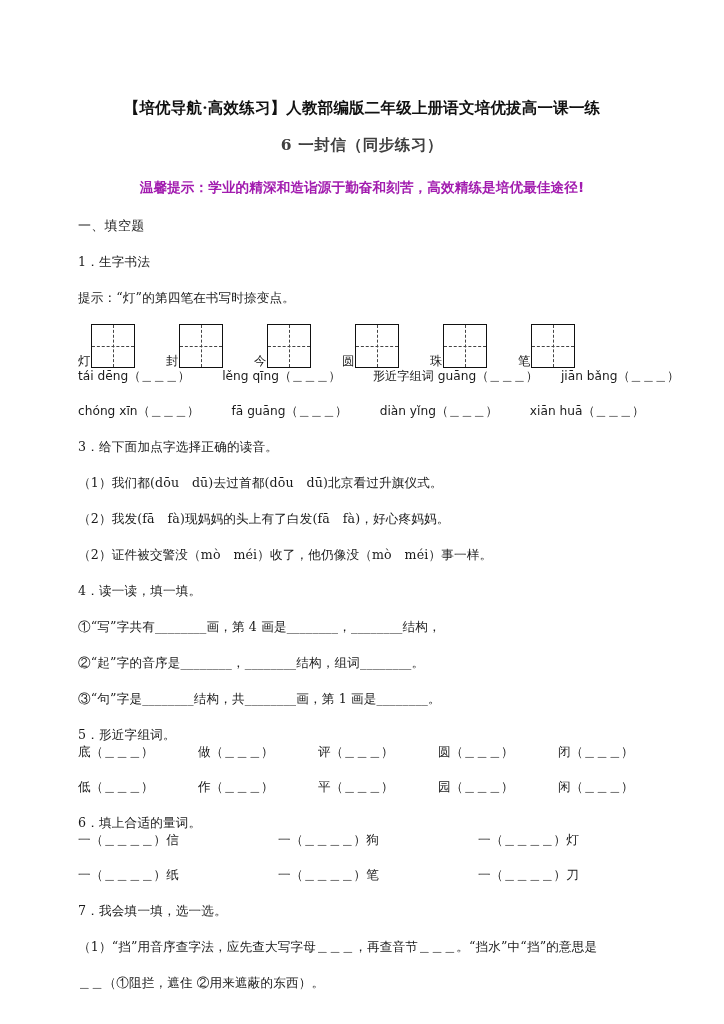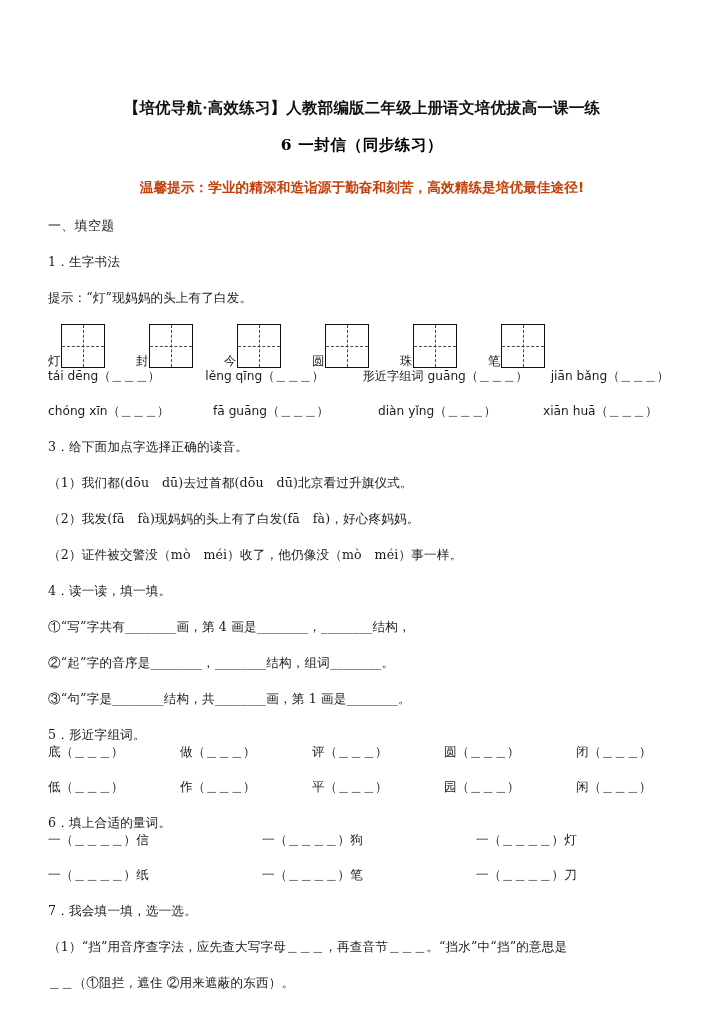--- a/index.html
+++ b/index.html
@@ -12,48 +12,48 @@
     height: 1024px;
     overflow: hidden;
     font-family: "DejaVu Serif", "Liberation Serif", serif;
     color: #1a1a1a;
   }
   .page {
     position: relative;
     width: 724px;
     height: 716px;
     box-sizing: border-box;
-    padding: 0 48px;
+    padding: 0 78px;
   }
 
   
   .doc-title {
     text-align: center;
     font-size: 15.5px;
     line-height: 1.55;
     letter-spacing: 0.2px;
     color: #111111;
     margin: 0;
     padding-top: 96px;
   }
   .doc-subtitle {
     text-align: center;
     font-size: 15.5px;
     line-height: 1.55;
     letter-spacing: 0.6px;
-    color: #000000;
+    color: #404040;
     margin: 0;
     padding-top: 13px;
   }
   .tip-line {
     text-align: center;
     font-family: "DejaVu Sans", "Liberation Sans", sans-serif;
     font-weight: bold;
     font-size: 13.6px;
-    color: #c2410c;
+    color: #a21caf;
     letter-spacing: 0.1px;
     margin: 0;
     padding-top: 22px;
   }
   .sec-head {
     font-size: 13px;
     letter-spacing: 0.3px;
     margin: 0;
   }
   .q-head {
@@ -138,21 +138,21 @@
 
 <div class="page">
 
   <h1 class="doc-title">【培优导航·高效练习】人教部编版二年级上册语文培优拔高一课一练</h1>
   <h2 class="doc-subtitle">6 一封信（同步练习）</h2>
   <p class="tip-line">温馨提示：学业的精深和造诣源于勤奋和刻苦，高效精练是培优最佳途径!</p>
 
   <p class="sec-head mt-big">一、填空题</p>
 
   <p class="q-head mt-mid">1．生字书法</p>
-  <p class="q-line mt-mid">提示：“灯”现妈妈的头上有了白发。</p>
+  <p class="q-line mt-mid">提示：“灯”的第四笔在书写时捺变点。</p>
 
   <div class="tzg-row">
     <div class="tzg-cell">
       <span class="tzg-label">灯</span>
       <span class="tzg-box"></span>
     </div>
     <div class="tzg-cell">
       <span class="tzg-label">封</span>
       <span class="tzg-box"></span>
     </div>

